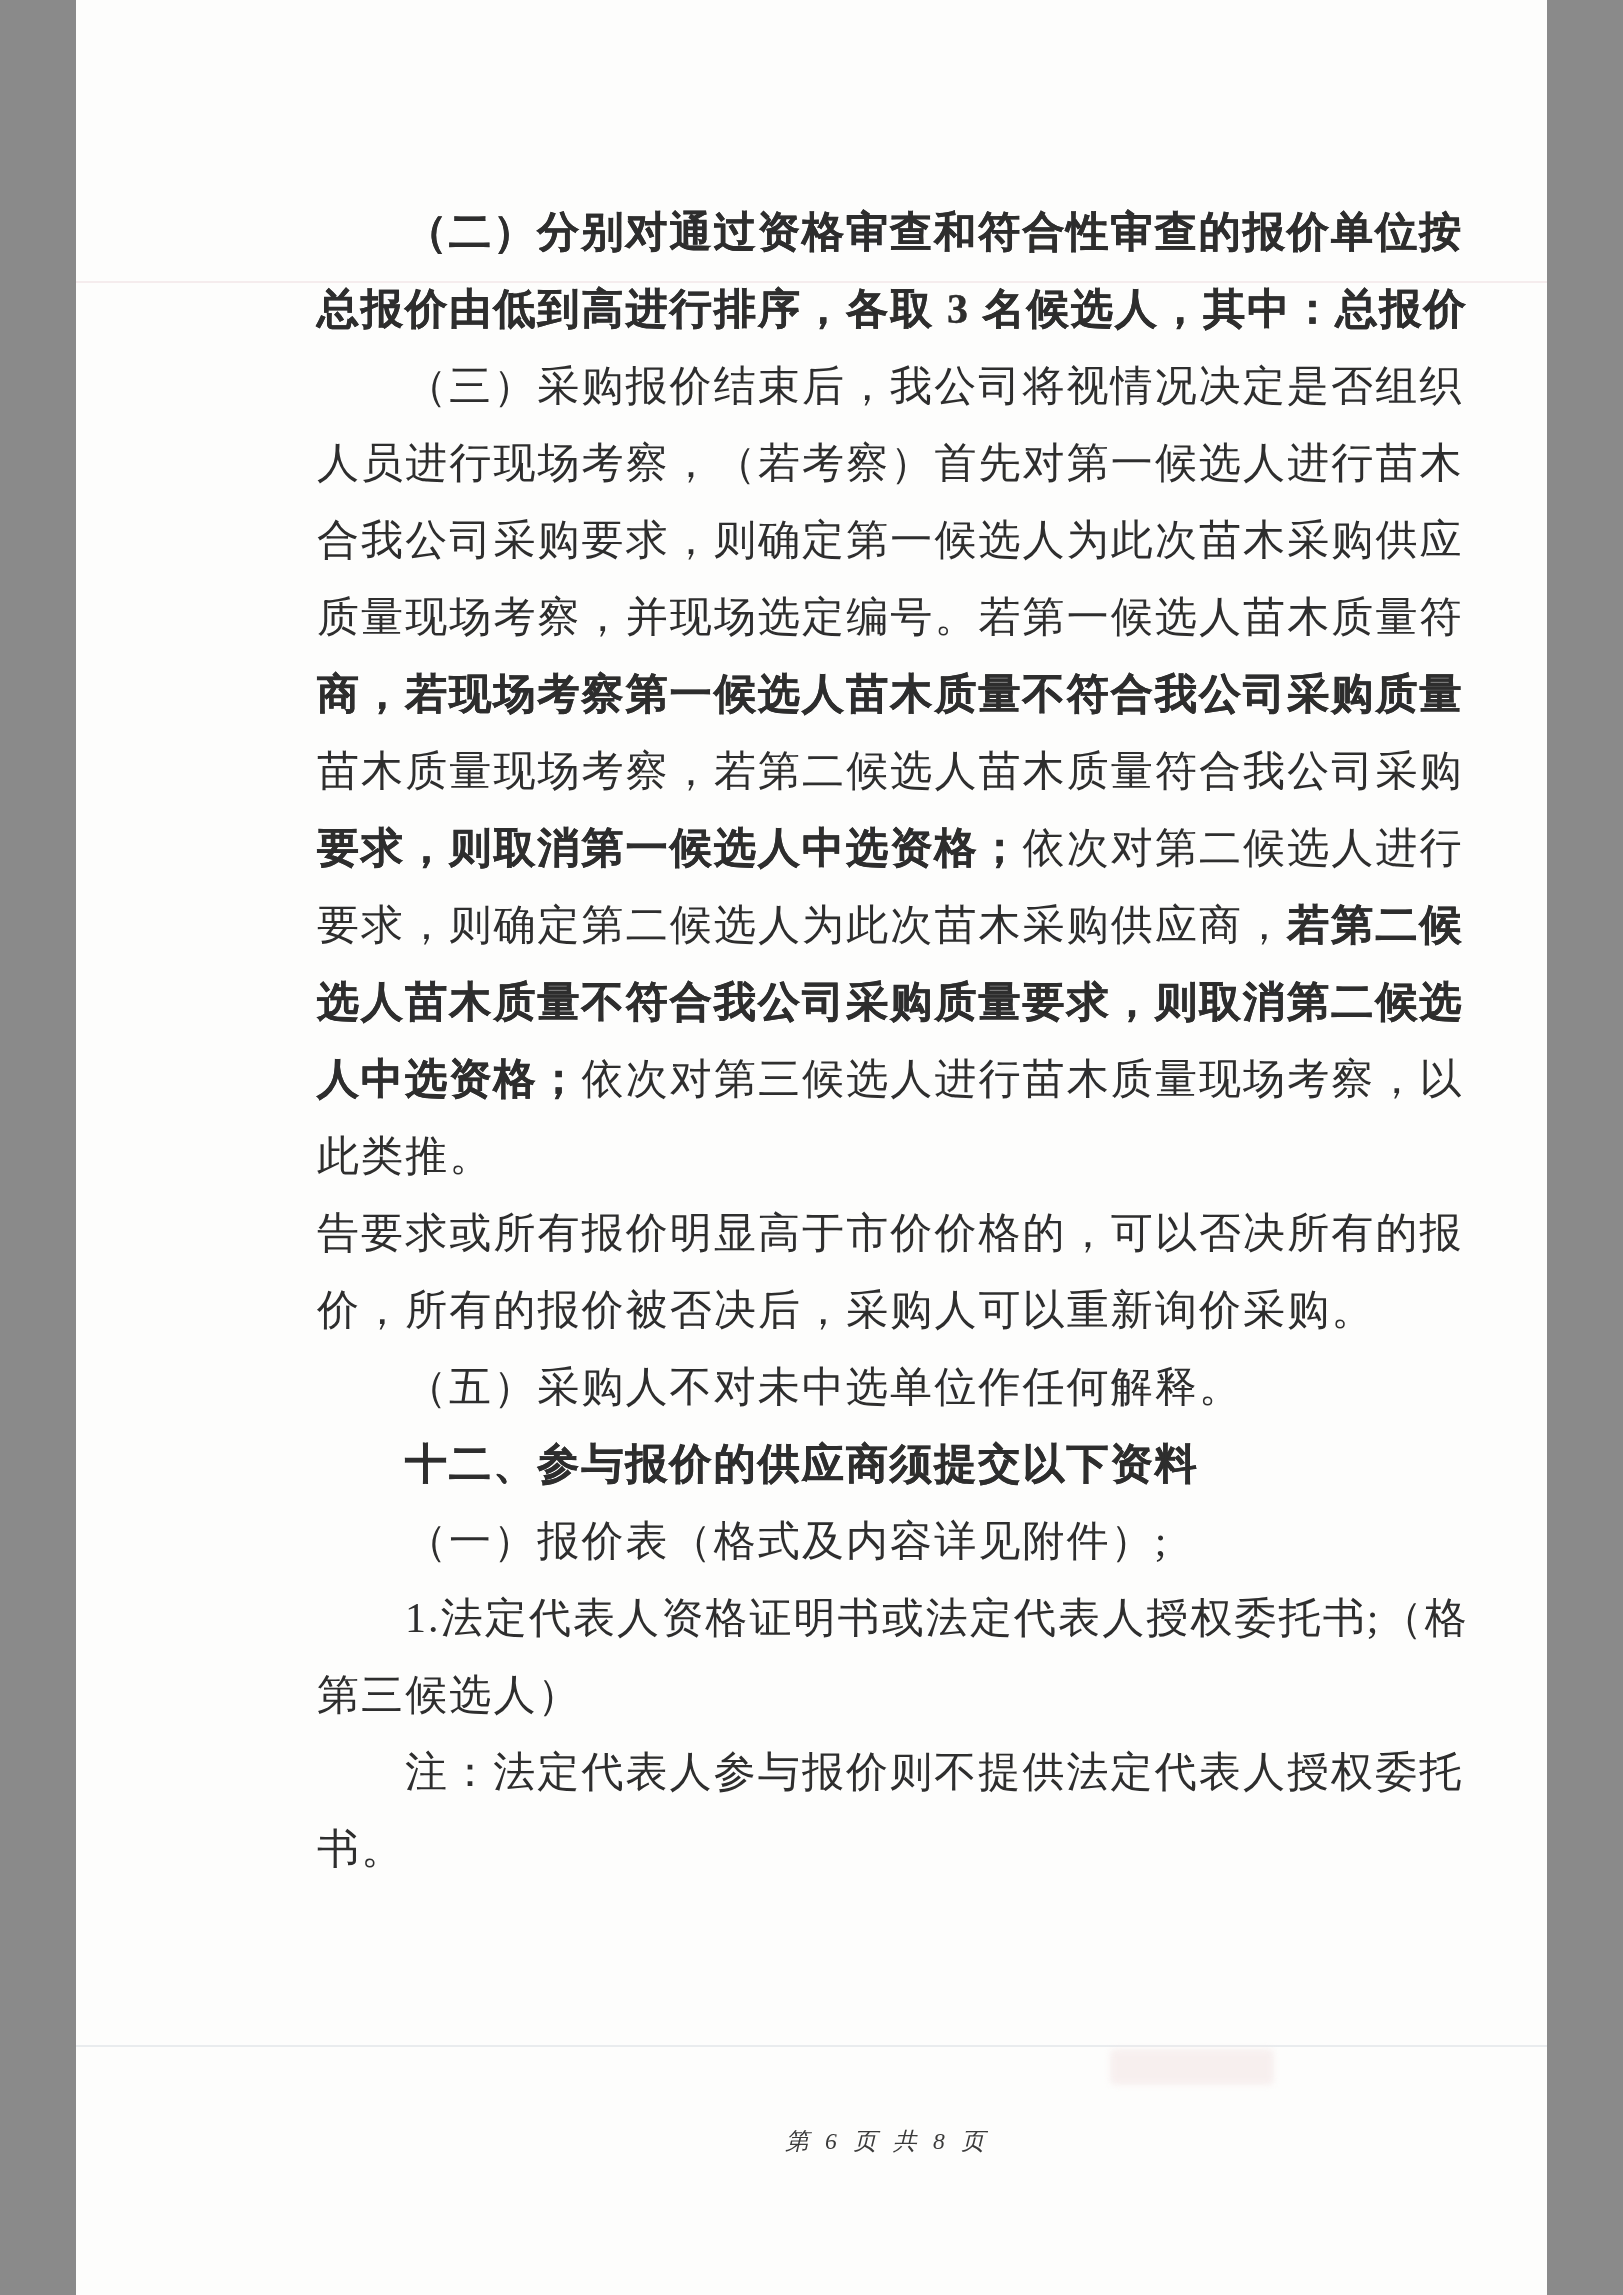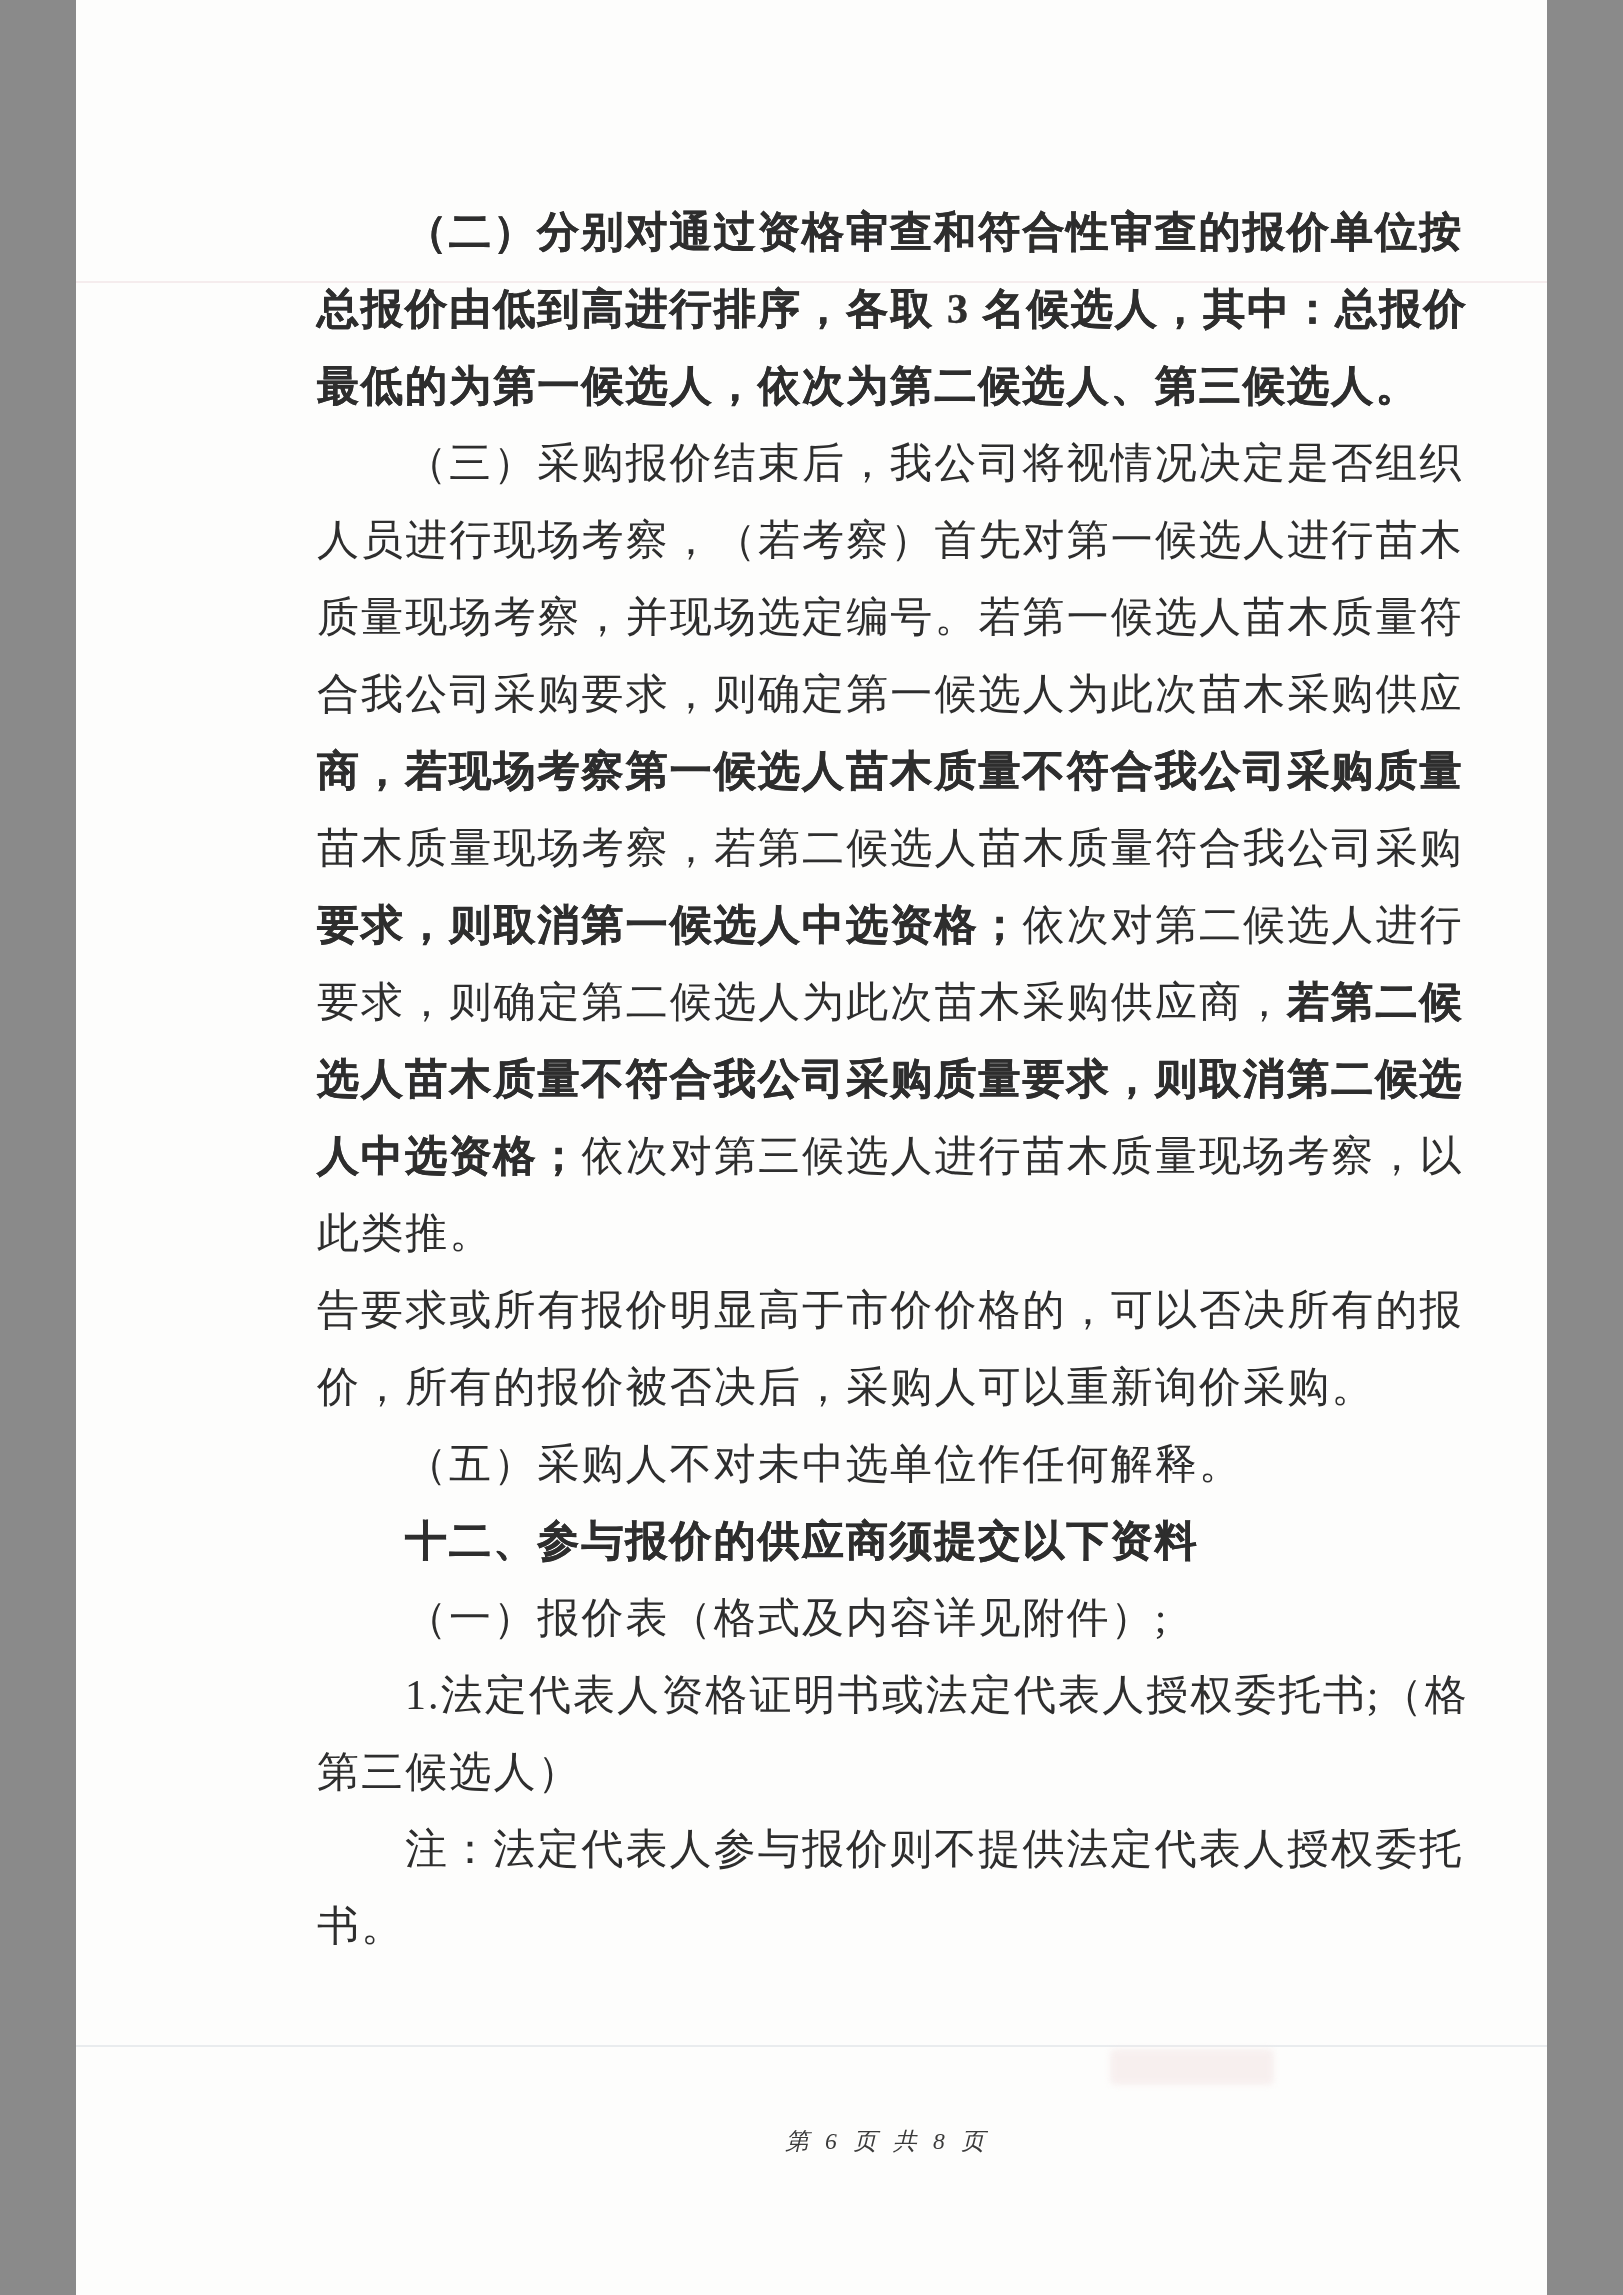--- a/index.html
+++ b/index.html
@@ -56,25 +56,24 @@
   <div class="edge-v2"></div>
   <div class="smudge sm1"></div>
   <div class="smudge sm2"></div>
   <div class="smudge sm3"></div>
   <div class="smudge sm4"></div>
   <div class="smudge sm5"></div>
 
   <div class="doc-body">
       <div class="line indent"><span class="b">（二）分别对通过资格审查和符合性审查的报价单位按</span></div>
       <div class="line"><span class="b">总报价由低到高进行排序，各取 3 名候选人，其中：总报价</span></div>
-      <div class="line"><span class="b">最低的为第一候选人，依次为第二候选人、第三候选人。</span></div>
       <div class="line indent"><span>（三）采购报价结束后，我公司将视情况决定是否组织</span></div>
       <div class="line"><span>人员进行现场考察，（若考察）首先对第一候选人进行苗木</span></div>
+      <div class="line"><span>合我公司采购要求，则确定第一候选人为此次苗木采购供应</span></div>
       <div class="line"><span>质量现场考察，并现场选定编号。若第一候选人苗木质量符</span></div>
-      <div class="line"><span>合我公司采购要求，则确定第一候选人为此次苗木采购供应</span></div>
       <div class="line"><span class="b">商，若现场考察第一候选人苗木质量不符合我公司采购质量</span></div>
       <div class="line"><span>苗木质量现场考察，若第二候选人苗木质量符合我公司采购</span></div>
       <div class="line"><span class="b">要求，则取消第一候选人中选资格；</span><span>依次对第二候选人进行</span></div>
       <div class="line"><span>要求，则确定第二候选人为此次苗木采购供应商，</span><span class="b">若第二候</span></div>
       <div class="line"><span class="b">选人苗木质量不符合我公司采购质量要求，则取消第二候选</span></div>
       <div class="line"><span class="b">人中选资格；</span><span>依次对第三候选人进行苗木质量现场考察，以</span></div>
       <div class="line"><span>此类推。</span></div>
       <div class="line"><span>告要求或所有报价明显高于市价价格的，可以否决所有的报</span></div>
       <div class="line"><span>价，所有的报价被否决后，采购人可以重新询价采购。</span></div>
       <div class="line indent"><span>（五）采购人不对未中选单位作任何解释。</span></div>

